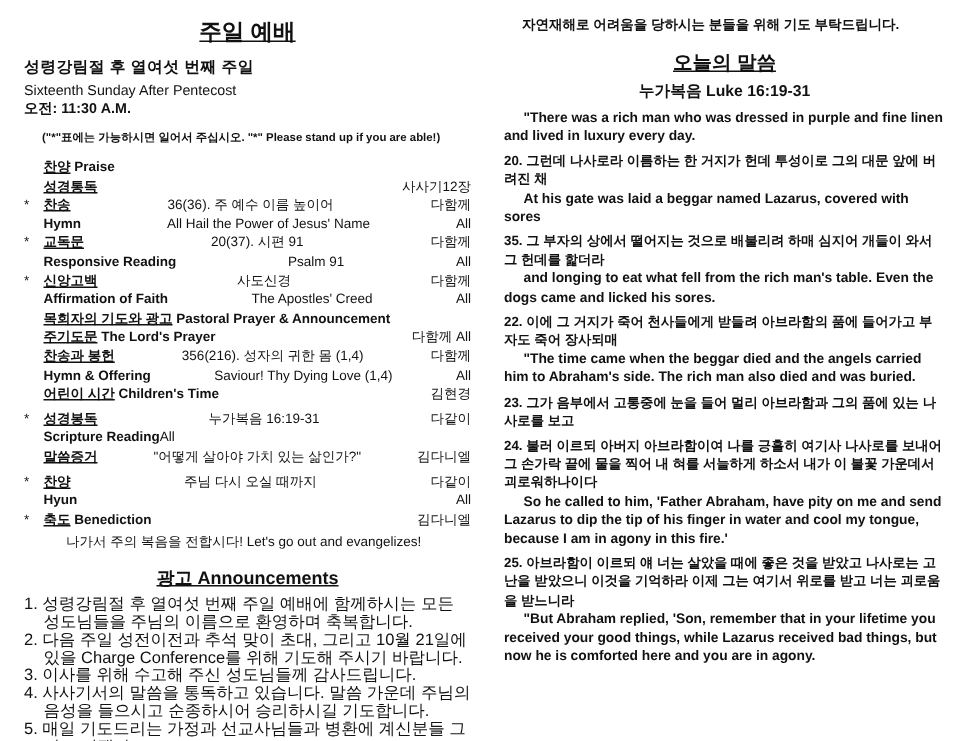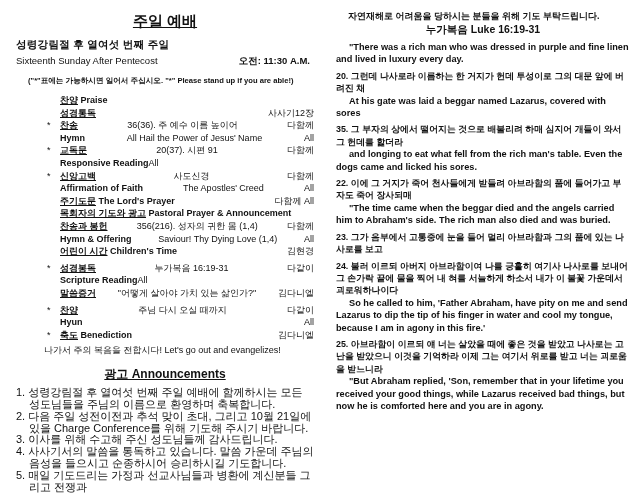--- a/index.html
+++ b/index.html
@@ -10,27 +10,27 @@
     display:flex;
   }
   .col { box-sizing:border-box; }
   .col-left  { width:322px; padding:10px 8px 0 16px; }
   .col-right { width:318px; padding:8px 10px 0 14px; }
 
   
   .title { text-align:center; font-size:15px; font-weight:bold; margin:2px 0 7px 0; }
   .title span { text-decoration:underline; }
   .sub-ko { font-size:10.5px; font-weight:bold; letter-spacing:.3px; }
-  .sub-row { display:flex; justify-content:space-between; font-size:9.5px; margin-top:3px; }
+  .sub-row { display:flex; justify-content:space-between; font-size:9.5px; margin-top:3px;flex-direction:column; }
   .sub-row .time { font-weight:bold; padding-right:4px; }
   .note { font-size:7.6px; font-weight:bold; margin:8px 0 8px 12px; }
 
   
   .order { font-size:9px; line-height:12.6px; }
-  .row  { display:flex; align-items:flex-end;margin-left:31px; }
+  .row  { display:flex; align-items:flex-end; }
   .row.gap { margin-top:4px; }
   .star { width:13px; flex:0 0 13px; }
   .lbl  { font-weight:bold; text-decoration:underline; white-space:pre; }
   .lbl2 { font-weight:bold; white-space:pre; }
   .ctr  { flex:1; text-align:center; white-space:pre; }
   .rgt  { white-space:pre; text-align:right; }
   .closing { font-size:9px; margin:3px 0 0 28px; }
 
   
   .ann-head { text-align:center; font-size:12px; font-weight:bold; margin:9px 0 4px 0; }
@@ -96,20 +96,21 @@
     <span class="lbl">교독문</span>
     <span class="lbl2"></span>
     <span class="ctr">20(37). 시편 91</span>
     <span class="rgt">다함께</span>
   </div>
 
   <div class="row">
     <span class="star"></span>
     <span class="lbl"></span>
     <span class="lbl2">Responsive Reading</span>
+    <span class="ctr">Psalm 91</span>
     <span class="rgt">All</span>
   </div>
 
   <div class="row">
     <span class="star">*</span>
     <span class="lbl">신앙고백</span>
     <span class="lbl2"></span>
     <span class="ctr">사도신경</span>
     <span class="rgt">다함께</span>
   </div>
@@ -117,32 +118,32 @@
   <div class="row">
     <span class="star"></span>
     <span class="lbl"></span>
     <span class="lbl2">Affirmation of Faith</span>
     <span class="ctr">The Apostles' Creed</span>
     <span class="rgt">All</span>
   </div>
 
   <div class="row">
     <span class="star"></span>
+    <span class="lbl">목회자의 기도와 광고</span>
+    <span class="lbl2"> Pastoral Prayer &amp; Announcement</span>
+    <span class="ctr"></span>
+    <span class="rgt"></span>
+  </div>
+
+  <div class="row">
+    <span class="star"></span>
     <span class="lbl">주기도문</span>
     <span class="lbl2"> The Lord's Prayer</span>
     <span class="ctr"></span>
     <span class="rgt">다함께 All</span>
-  </div>
-
-  <div class="row">
-    <span class="star"></span>
-    <span class="lbl">목회자의 기도와 광고</span>
-    <span class="lbl2"> Pastoral Prayer &amp; Announcement</span>
-    <span class="ctr"></span>
-    <span class="rgt"></span>
   </div>
 
   <div class="row">
     <span class="star"></span>
     <span class="lbl">찬송과 봉헌</span>
     <span class="lbl2"></span>
     <span class="ctr">356(216). 성자의 귀한 몸 (1,4)</span>
     <span class="rgt">다함께</span>
   </div>
 
@@ -218,20 +219,21 @@
       <div class="ann-item">1. 성령강림절 후 열여섯 번째 주일 예배에 함께하시는 모든 성도님들을 주님의 이름으로 환영하며 축복합니다.</div>
       <div class="ann-item">2. 다음 주일 성전이전과 추석 맞이 초대, 그리고 10월 21일에 있을 Charge Conference를 위해 기도해 주시기 바랍니다.</div>
       <div class="ann-item">3. 이사를 위해 수고해 주신 성도님들께 감사드립니다.</div>
       <div class="ann-item">4. 사사기서의 말씀을 통독하고 있습니다. 말씀 가운데 주님의 음성을 들으시고 순종하시어 승리하시길 기도합니다.</div>
       <div class="ann-item">5. 매일 기도드리는 가정과 선교사님들과 병환에 계신분들 그리고 전쟁과</div>
     </div>
 </div>
 
 <div class="col col-right">
   <div class="cont">자연재해로 어려움을 당하시는 분들을 위해 기도 부탁드립니다.</div>
+  <div class="today-head"><span>오늘의 말씀</span></div>
   <div class="passage">누가복음 Luke 16:19-31</div>
   <div>
       <div class="verse">
         <div class="v-en">"There was a rich man who was dressed in purple and fine linen and lived in luxury every day.</div>
       </div>
       <div class="verse">
         <div class="v-ko">20. 그런데 나사로라 이름하는 한 거지가 헌데 투성이로 그의 대문 앞에 버려진 채</div>
         <div class="v-en">At his gate was laid a beggar named Lazarus, covered with sores</div>
       </div>
       <div class="verse">

